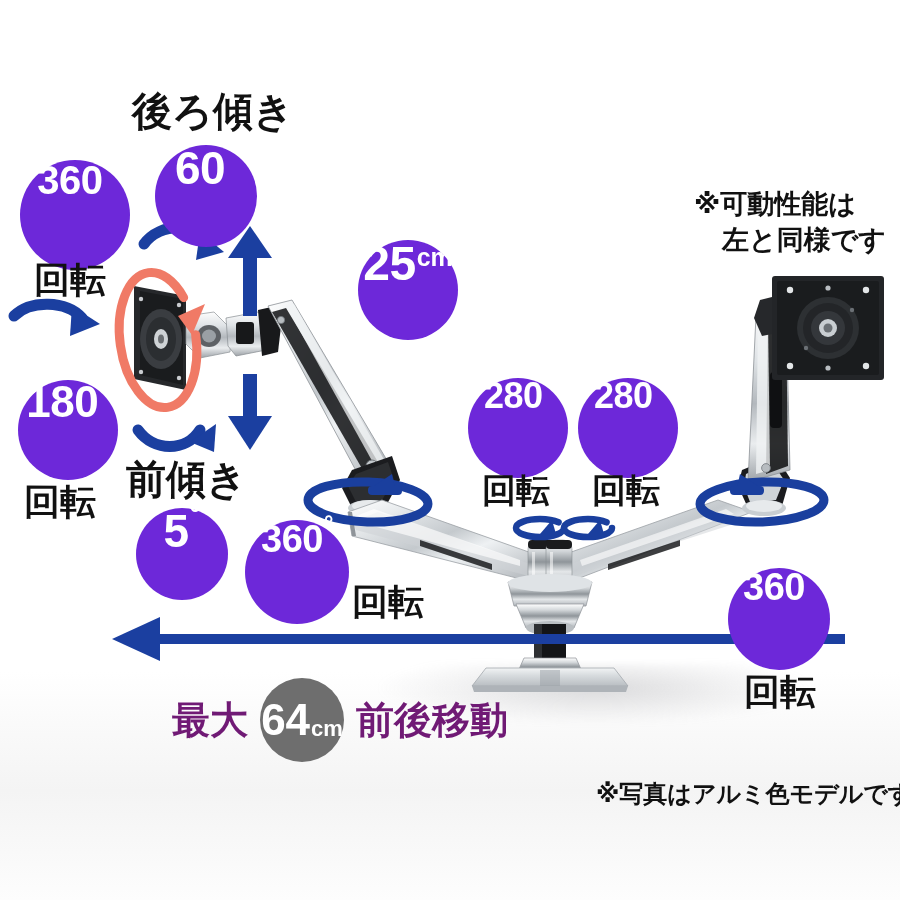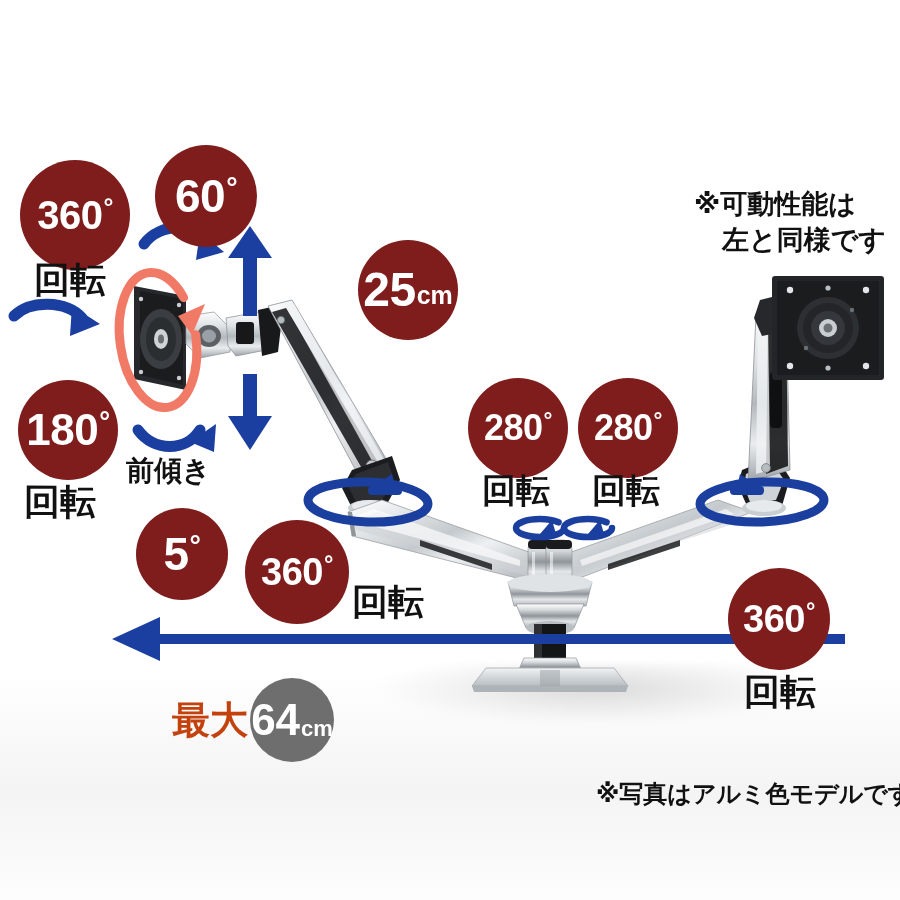--- a/index.html
+++ b/index.html
@@ -28,24 +28,24 @@
     left:380px;top:664px;
     width:430px;height:60px;
     background:radial-gradient(ellipse at 50% 40%,rgba(140,140,145,0.30) 0%,rgba(160,160,165,0.12) 45%,rgba(255,255,255,0) 72%);
     filter:blur(3px);
   }
 
   
   .bubble{
     position:absolute;
     border-radius:50%;
-    background:#7f1d1d;
+    background:#6d28d9;
     color:#ffffff;
     display:flex;
-    align-items:center;
+    align-items:flex-start;
     justify-content:center;
     font-weight:bold;
     letter-spacing:-0.5px;
     line-height:1;
     box-sizing:border-box;
     user-select:none;
   }
   .bubble .val{display:inline-block;}
   .bubble .unit{
     font-size:0.52em;
@@ -75,30 +75,30 @@
 
   
   .inline-row{
     position:absolute;
     display:flex;
     align-items:center;
     white-space:nowrap;
     user-select:none;
   }
   .inline-row .jp-inline{
-    color:#c2410c;font-weight:bold;font-size:38px;
+    color:#701a75;font-weight:bold;font-size:38px;
     font-family:"DejaVu Sans","Liberation Sans",sans-serif;
   }
   .inline-row .bubble-inline{
     position:relative;
     width:84px;height:84px;border-radius:50%;
     background:#6e6e6e;color:#fff;
     display:flex;align-items:center;justify-content:center;
     font-weight:bold;font-size:44px;line-height:1;
-    margin:0 2px;
+    margin:0 12px;
   }
   .inline-row .bubble-inline .unit{
     font-size:22px;position:relative;top:9px;margin-left:1px;
   }
 
   
   svg.layer{
     position:absolute;left:0;top:0;
     width:900px;height:900px;
     pointer-events:none;
@@ -370,42 +370,44 @@
   <div class="bubble" style="left:578px;top:378px;width:100px;height:100px;font-size:36px;">
     <span class="val">280</span>
       <span class="deg">°</span>
   </div>
 
   <div class="bubble" style="left:728px;top:568px;width:102px;height:102px;font-size:38px;">
     <span class="val">360</span>
       <span class="deg">°</span>
   </div>
 
+  <div class="jp" style="left:132px;top:84px;font-size:40px;">後ろ傾き</div>
 
   <div class="jp" style="left:34px;top:256px;font-size:36px;">回転</div>
 
 
   <div class="jp" style="left:24px;top:478px;font-size:36px;">回転</div>
 
-  <div class="jp" style="left:126px;top:452px;font-size:28px;">前傾き</div>
+  <div class="jp" style="left:126px;top:452px;font-size:40px;">前傾き</div>
 
   <div class="jp" style="left:352px;top:578px;font-size:36px;">回転</div>
 
   <div class="jp" style="left:482px;top:468px;font-size:34px;">回転</div>
 
   <div class="jp" style="left:592px;top:468px;font-size:34px;">回転</div>
 
   <div class="jp" style="left:744px;top:668px;font-size:36px;">回転</div>
 
   <div class="inline-row" style="left:172px;top:678px;">
     <span class="jp-inline">最大</span>
     <span class="bubble-inline">
       <span>64</span>
         <span class="unit">cm</span>
     </span>
+    <span class="jp-inline">前後移動</span>
   </div>
 
   <div class="jp" style="left:694px;top:186px;font-size:27px;">※可動性能は</div>
   <div class="jp" style="left:722px;top:222px;font-size:27px;">左と同様です</div>
 
   <div class="jp" style="left:596px;top:778px;font-size:24px;font-weight:bold;">※写真はアルミ色モデルです</div>
 
 </div>
 
 </body></html>

